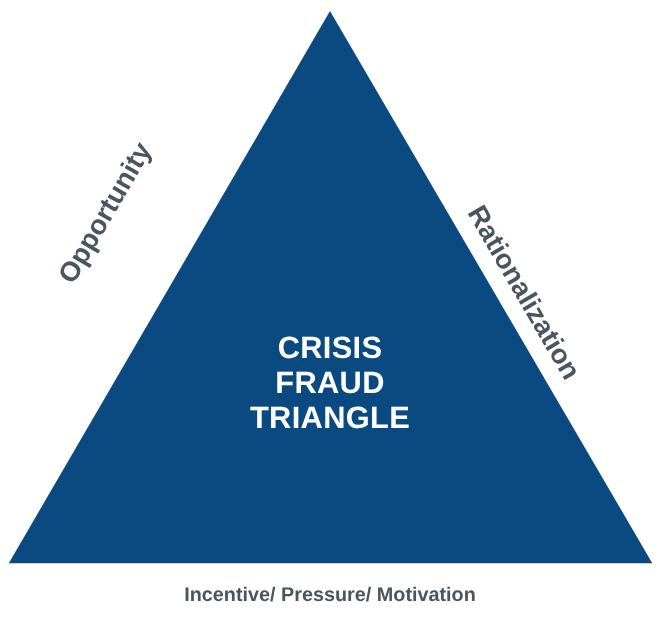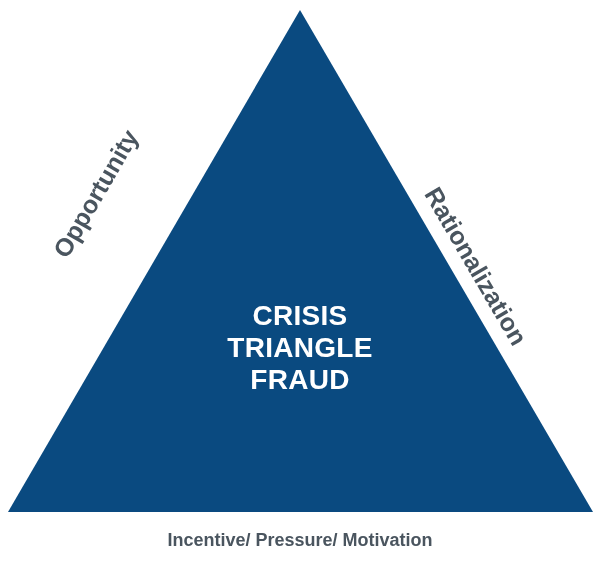--- a/index.html
+++ b/index.html
@@ -88,22 +88,22 @@
 <body>
 
 <div id="diagram-root" style="background: rgb(255, 255, 255); width: 600px; height: 564px;">
 
   <svg id="triangle-svg" viewBox="0 0 600 564" aria-hidden="true">
     <polygon id="triangle-poly" points="300,10 593,512 8,512" fill="#0a4a80"></polygon>
   </svg>
 
   <div id="center-label" style="color: rgb(255, 255, 255);">
     <span class="center-line">CRISIS</span>
+    <span class="center-line">FRAUD</span>
     <span class="center-line">TRIANGLE</span>
-    <span class="center-line">FRAUD</span>
   </div>
 
   <div class="side-label" id="label-opportunity" style="color: rgb(74, 85, 95);">Opportunity</div>
 
   <div class="side-label" id="label-rationalization" style="color: rgb(74, 85, 95);">Rationalization</div>
 
   <div id="label-base" style="color: rgb(74, 85, 95);">Incentive/ Pressure/ Motivation</div>
 
 </div>
 

